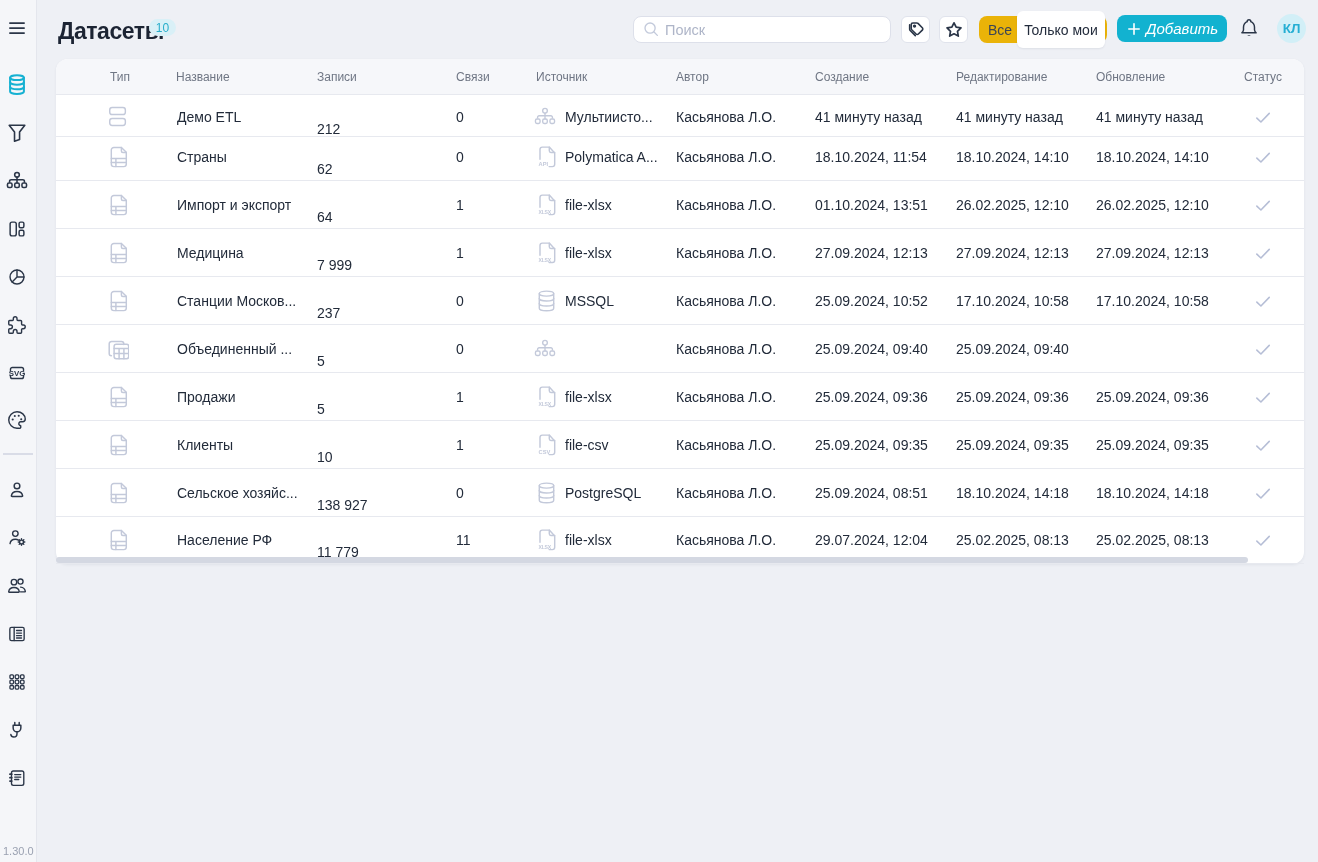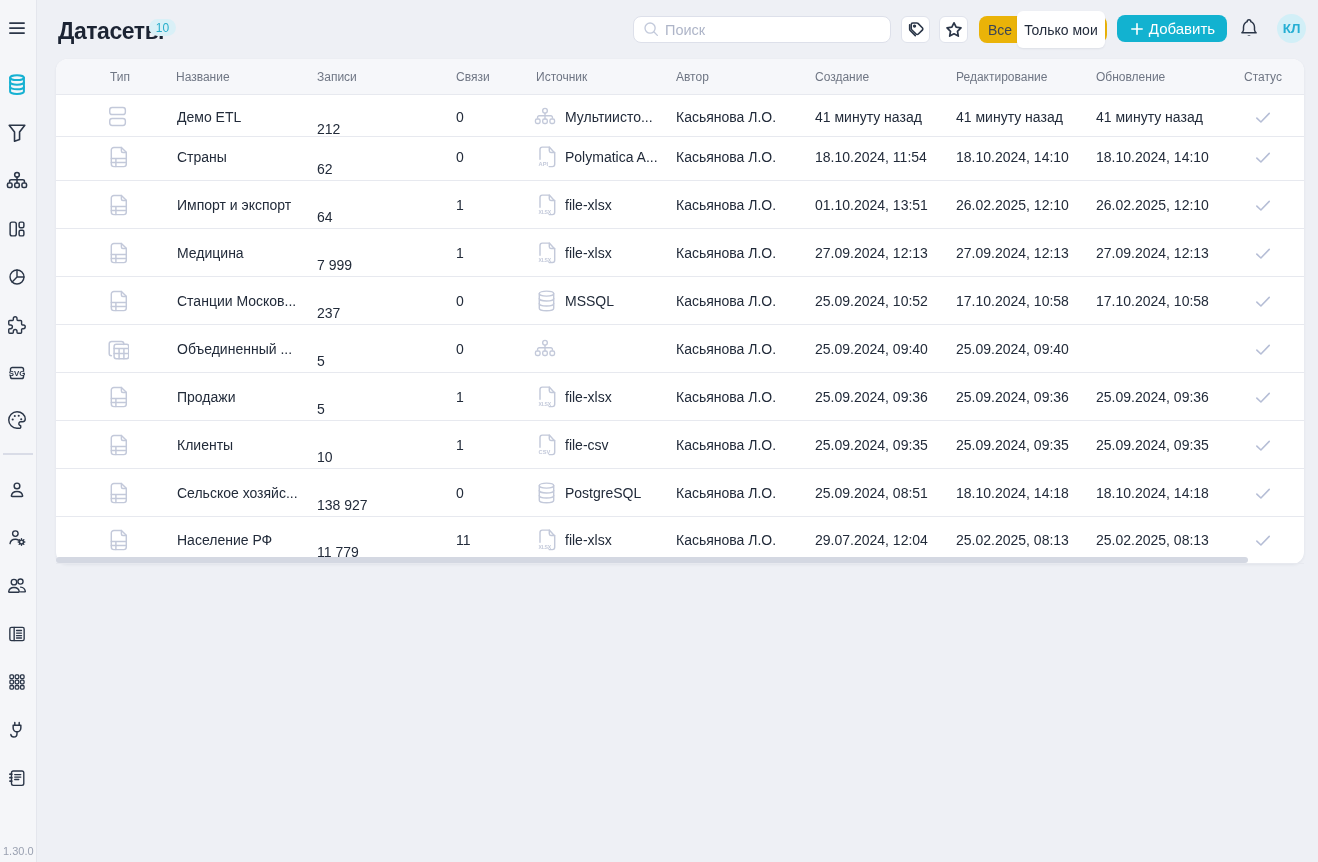--- a/index.html
+++ b/index.html
@@ -15,21 +15,21 @@
   .badge { position:absolute; left:149px; top:19px; width:27px; height:17px; background:#d9f0f7; color:#29aecb; border-radius:9px; font-size:12px; display:flex; align-items:center; justify-content:center; }
   .search { position:absolute; left:633px; top:16px; width:258px; height:27px; background:#fff; border:1px solid #dde0ea; border-radius:8px; display:flex; align-items:center; padding-left:8px; }
   .search .ph { color:#aeb5c8; font-size:14.5px; margin-left:4px; }
   .sqbtn { position:absolute; top:16px; width:29px; height:27px; background:#fff; border:1px solid #e0e3ec; border-radius:6px; display:flex; align-items:center; justify-content:center; }
   .btn-tag { left:901px; }
   .btn-star { left:939px; }
   .toggle { position:absolute; left:979px; top:16px; height:27px; background:#eab308; border-radius:8px; display:flex; align-items:center; padding:2px; }
   .tg-all { padding:0 5px 0 7px; font-size:14px; color:#3c4555; }
   .tg-my { background:#fff; border-radius:6px; height:37px; display:flex; align-items:center; padding:0 7px; font-size:14px; color:#232c3c; box-shadow:0 1px 2px rgba(30,40,70,.08); }
   .addbtn { position:absolute; left:1117px; top:15px; width:110px; height:27px; background:#12b2d0; border-radius:8px; display:flex; align-items:center; justify-content:center; color:#fff; font-size:15px; }
-  .addbtn span { margin-left:4px; }
+  .addbtn span { margin-left:4px;font-style:italic; }
   .bell { position:absolute; left:1238px; top:17px; height:22px; }
   .avatar { position:absolute; left:1277px; top:14px; width:29px; height:29px; border-radius:50%; background:#d2eff7; color:#25aed3; font-size:13.5px; font-weight:700; display:flex; align-items:center; justify-content:center; }
 
   .tbl { position:absolute; left:56px; top:59px; width:1248px; height:505px; background:#fff; border-radius:12px; box-shadow:0 1px 3px rgba(40,50,80,.07); }
   .thead { position:relative; height:36px; background:#f6f7fa; border-radius:12px 12px 0 0; border-bottom:1px solid #e7e9ef; }
   .th { position:absolute; top:0; height:36px; display:flex; align-items:center; font-size:12px; color:#6f7684; }
   .row { position:relative; border-bottom:1px solid #e7e9ef; }
   .rowA .cell { transform:translateY(1px); }
   .rowB .cell { transform:translateY(-2px); }
   .row:last-child { border-bottom:none; }

